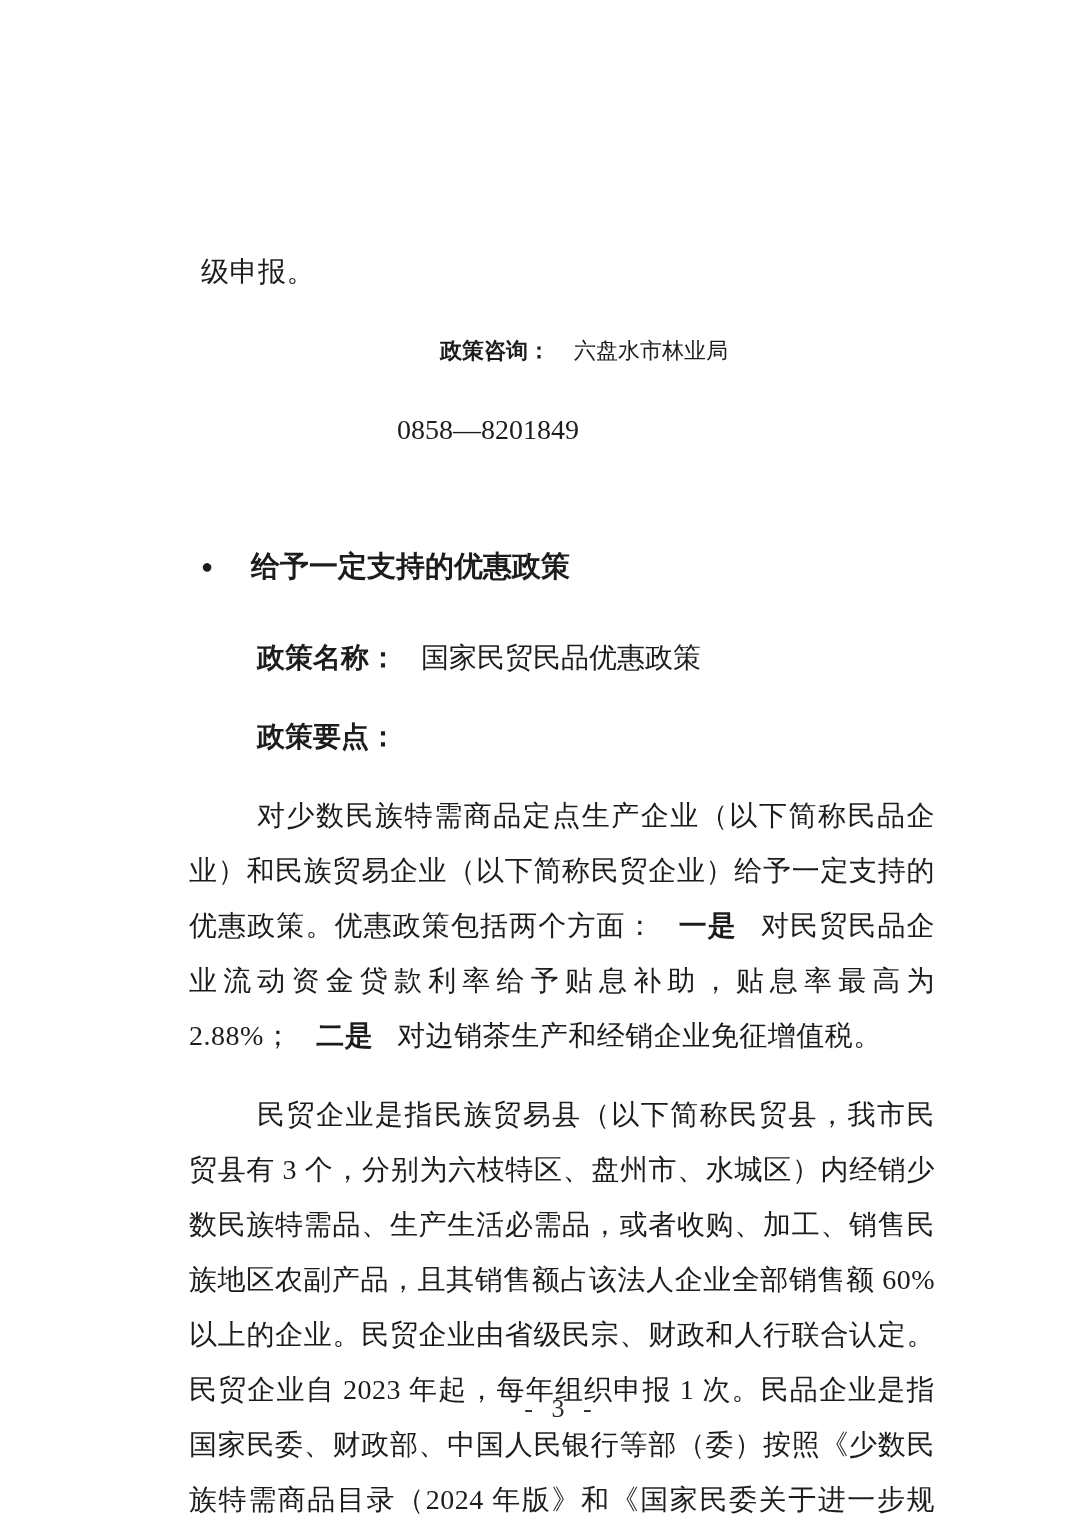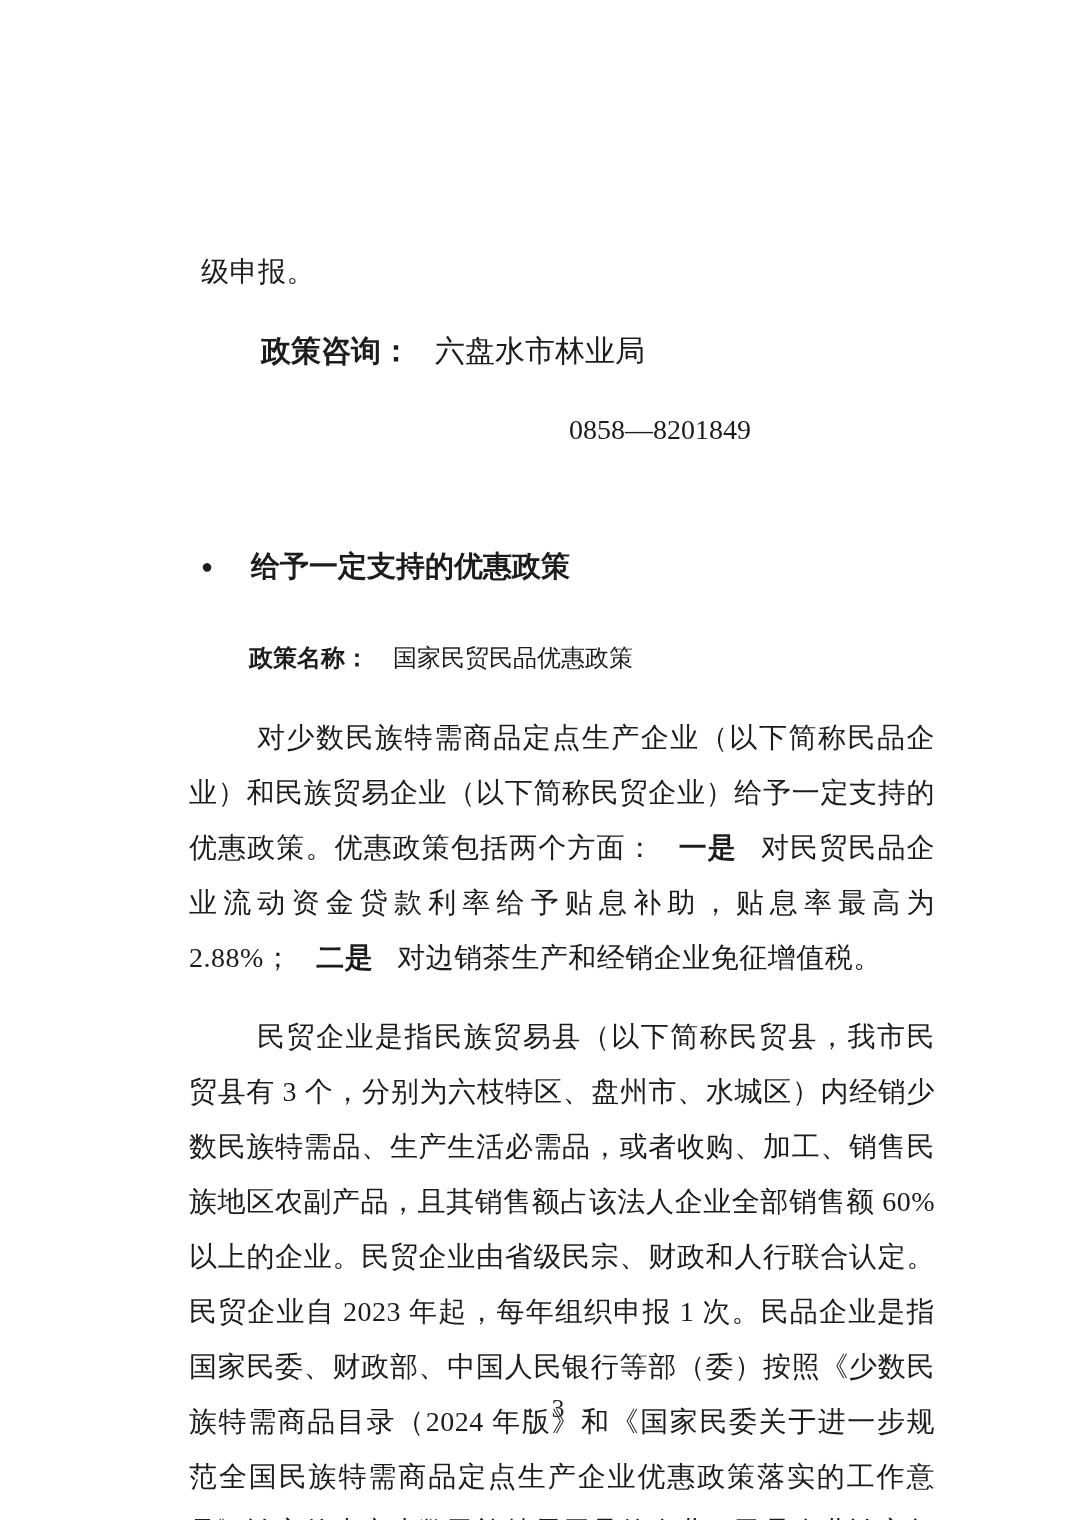--- a/index.html
+++ b/index.html
@@ -23,48 +23,48 @@
   .body-text {
     font-size: 28px;
     line-height: 55px;
     text-align: justify;
     text-align-last: left;
     letter-spacing: 0.5px;
   }
   .no-indent { text-indent: 0; }
   .indent { text-indent: 2em; }
   .contact-line {
-    font-size: 30px;
+    font-size: 22px;
     line-height: 55px;
     margin-left: 2em;
+    text-align: center;
   }
   .phone-line {
     font-size: 28px;
     line-height: 55px;
     margin-left: 7em;
-    text-align: center;
   }
   .bold-label {
     font-family: "Liberation Sans", "DejaVu Sans", sans-serif;
     font-weight: 700;
   }
   .bullet-heading {
     margin-top: 46px;
     font-size: 29px;
     line-height: 55px;
     display: flex;
     align-items: center;
   }
   .bullet-heading .bullet {
     font-size: 20px;
     margin-right: 14px;
     line-height: 55px;
   }
   .label-line {
-    font-size: 24px;
+    font-size: 28px;
     line-height: 55px;
     margin-left: 2em;
   }
   .bold-inline {
     font-family: Liberation Sans, sans-serif;
     font-weight: 700;
   }
   .footer {
     position: absolute;
     bottom: 108px;
@@ -97,20 +97,23 @@
 
     <div class="bullet-heading">
       <span class="bullet">●</span>
       <span class="bold-label">给予一定支持的优惠政策</span>
     </div>
 
     <p class="label-line">
       <span class="bold-label">政策名称：</span><span>国家民贸民品优惠政策</span>
     </p>
 
+    <p class="label-line">
+      <span class="bold-label">政策要点：</span>
+    </p>
 
     <p class="body-text indent">
       <span>对少数民族特需商品定点生产企业（以下简称民品企业）和民族贸易企业（以下简称民贸企业）给予一定支持的优惠政策。优惠政策包括两个方面：</span><span class="bold-inline">一是</span><span>对民贸民品企业流动资金贷款利率给予贴息补助，贴息率最高为 2.88%；</span><span class="bold-inline">二是</span><span>对边销茶生产和经销企业免征增值税。</span>
     </p>
 
     <p class="body-text indent">
       <span>民贸企业是指民族贸易县（以下简称民贸县，我市民贸县有 3 个，分别为六枝特区、盘州市、水城区）内经销少数民族特需品、生产生活必需品，或者收购、加工、销售民族地区农副产品，且其销售额占该法人企业全部销售额 60%以上的企业。民贸企业由省级民宗、财政和人行联合认定。民贸企业自 2023 年起，每年组织申报 1 次。民品企业是指国家民委、财政部、中国人民银行等部（委）按照《少数民族特需商品目录（2024 年版》和《国家民委关于进一步规范全国民族特需商品定点生产企业优惠政策落实的工作意见》认定的生产少数民族特需用品的企业。民品企业认定每 5 年申报 1 次。</span>
     </p>
 
   </div>

